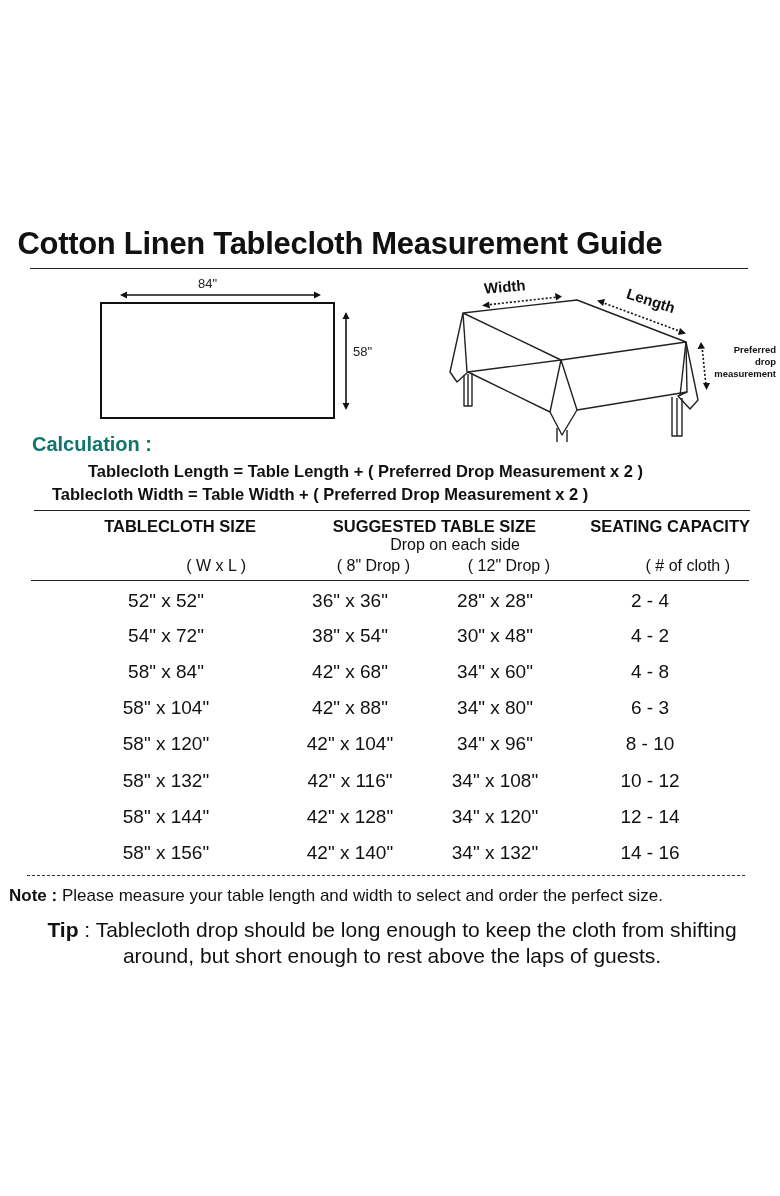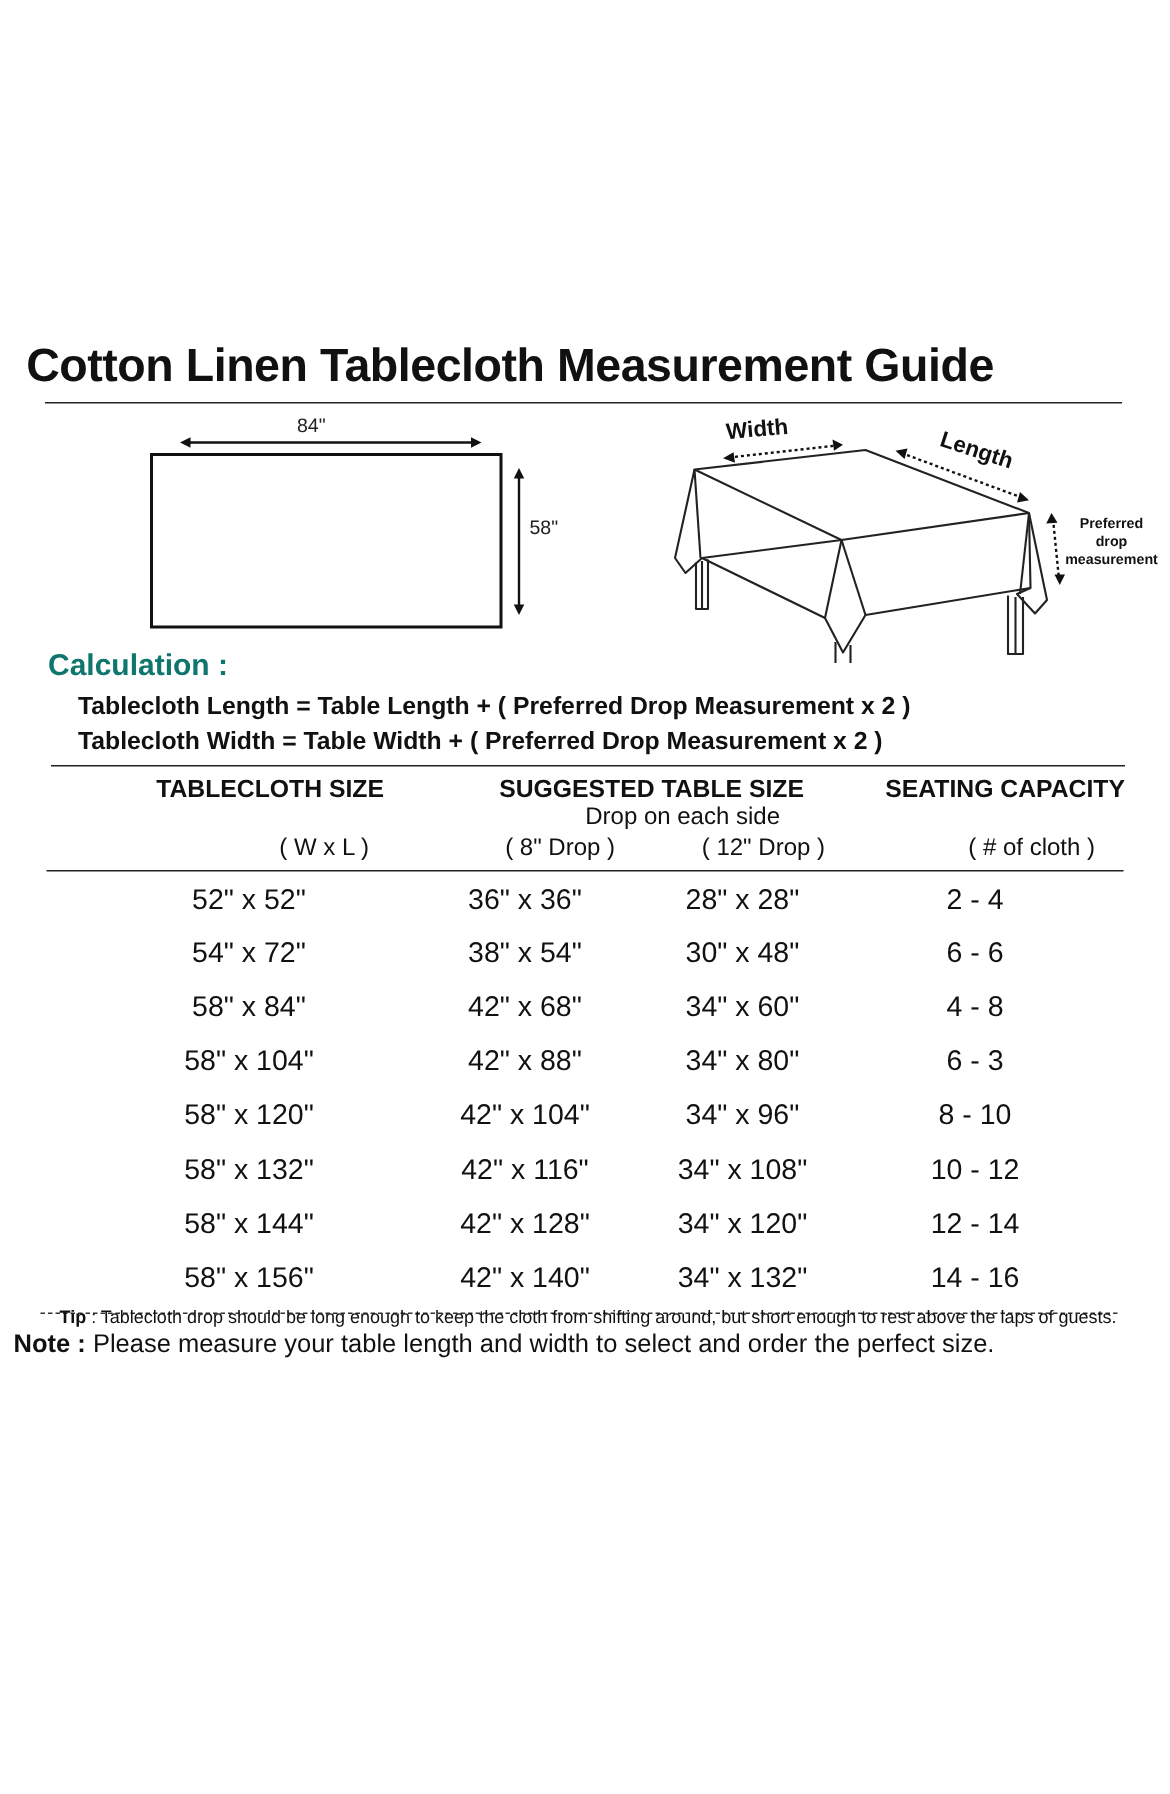--- a/index.html
+++ b/index.html
@@ -16,21 +16,21 @@
   .calc-line { left: 52px; font-size: 16.5px; font-weight: 700; color: #111; }
   .th { font-size: 16.5px; font-weight: 700; text-align: right; }
   .sub { font-size: 16px; text-align: right; }
   .cell { font-size: 19px; text-align: center; color: #111; }
   .row { position: absolute; left: 0; width: 780px; height: 36px; }
   .c1 { position: absolute; left: 86px; width: 160px; }
   .c2 { position: absolute; left: 275px; width: 150px; }
   .c3 { position: absolute; left: 420px; width: 150px; }
   .c4 { position: absolute; left: 570px; width: 160px; }
   .note { left: 0; width: 672px; top: 886px; text-align: center; font-size: 17px; }
-  .tip { left: 12px; width: 760px; top: 865px; text-align: center; font-size: 12px; line-height: 26px; }
+  .tip { left: 12px; width: 760px; top: 917px; text-align: center; font-size: 21px; line-height: 26px; }
   b.k { font-weight: 700; }
 </style>
 </head>
 <body>
 
 <div class="abs title">Cotton Linen Tablecloth Measurement Guide</div>
 <div class="rule" style="left:30px; width:718px; top:268px;"></div>
 
 <div class="abs" style="left:90px; top:272px; width:300px; height:150px;">
   <svg width="300" height="150" viewBox="0 0 300 150">
@@ -80,28 +80,28 @@
       <polygon points="122,24.5 115,21 116,28.5"></polygon>
       <polygon points="157,28.5 165,27 163,34"></polygon>
       <polygon points="246,61.5 238,63 240,56"></polygon>
       <polygon points="261,70 257.5,77 265,76.5"></polygon>
       <polygon points="266.5,118 263,111 270,111"></polygon>
     </g>
   </svg>
 </div>
 <div class="abs" style="left:484px; top:278px; font-size:15px; font-weight:700; transform:rotate(-5deg);">Width</div>
 <div class="abs" style="left:626px; top:292px; font-size:15px; font-weight:700; transform:rotate(18deg);">Length</div>
-<div class="abs" style="left:706px; top:344px; width:70px; text-align:center; font-size:9.5px; font-weight:700; line-height:12px;">
+<div class="abs" style="left:706px; top:344px; width:70px; text-align:right; font-size:9.5px; font-weight:700; line-height:12px;">
   <div>Preferred</div>
   <div>drop</div>
   <div>measurement</div>
 </div>
 
 <div class="abs calc-title">Calculation :</div>
-<div class="abs calc-line" style="top:462px;">Tablecloth Length = Table Length + ( Preferred Drop Measurement x 2 )</div>
+<div class="abs calc-line" style="top:462px;margin-left:36px;">Tablecloth Length = Table Length + ( Preferred Drop Measurement x 2 )</div>
 <div class="abs calc-line" style="top:485px;">Tablecloth Width = Table Width + ( Preferred Drop Measurement x 2 )</div>
 
 <div class="rule" style="left:34px; width:716px; top:510px;"></div>
 <div class="abs th" style="left:66px; width:190px; top:517px;">TABLECLOTH SIZE</div>
 <div class="abs th" style="left:296px; width:240px; top:517px;">SUGGESTED TABLE SIZE</div>
 <div class="abs th" style="left:560px; width:190px; top:517px;">SEATING CAPACITY</div>
 <div class="abs sub" style="left:320px; width:200px; top:536px;">Drop on each side</div>
 <div class="abs sub" style="left:86px; width:160px; top:557px;">( W x L )</div>
 <div class="abs sub" style="left:290px; width:120px; top:557px;">( 8" Drop )</div>
 <div class="abs sub" style="left:430px; width:120px; top:557px;">( 12" Drop )</div>
@@ -111,21 +111,21 @@
 <div class="row" style="top:590px;">
   <div class="cell c1">52" x 52"</div>
   <div class="cell c2">36" x 36"</div>
   <div class="cell c3">28" x 28"</div>
   <div class="cell c4">2 - 4</div>
 </div>
 <div class="row" style="top:625px;">
   <div class="cell c1">54" x 72"</div>
   <div class="cell c2">38" x 54"</div>
   <div class="cell c3">30" x 48"</div>
-  <div class="cell c4">6 - 6</div>
+  <div class="cell c4">4 - 2</div>
 </div>
 <div class="row" style="top:661px;">
   <div class="cell c1">58" x 84"</div>
   <div class="cell c2">42" x 68"</div>
   <div class="cell c3">34" x 60"</div>
   <div class="cell c4">4 - 8</div>
 </div>
 <div class="row" style="top:697px;">
   <div class="cell c1">58" x 104"</div>
   <div class="cell c2">42" x 88"</div>

